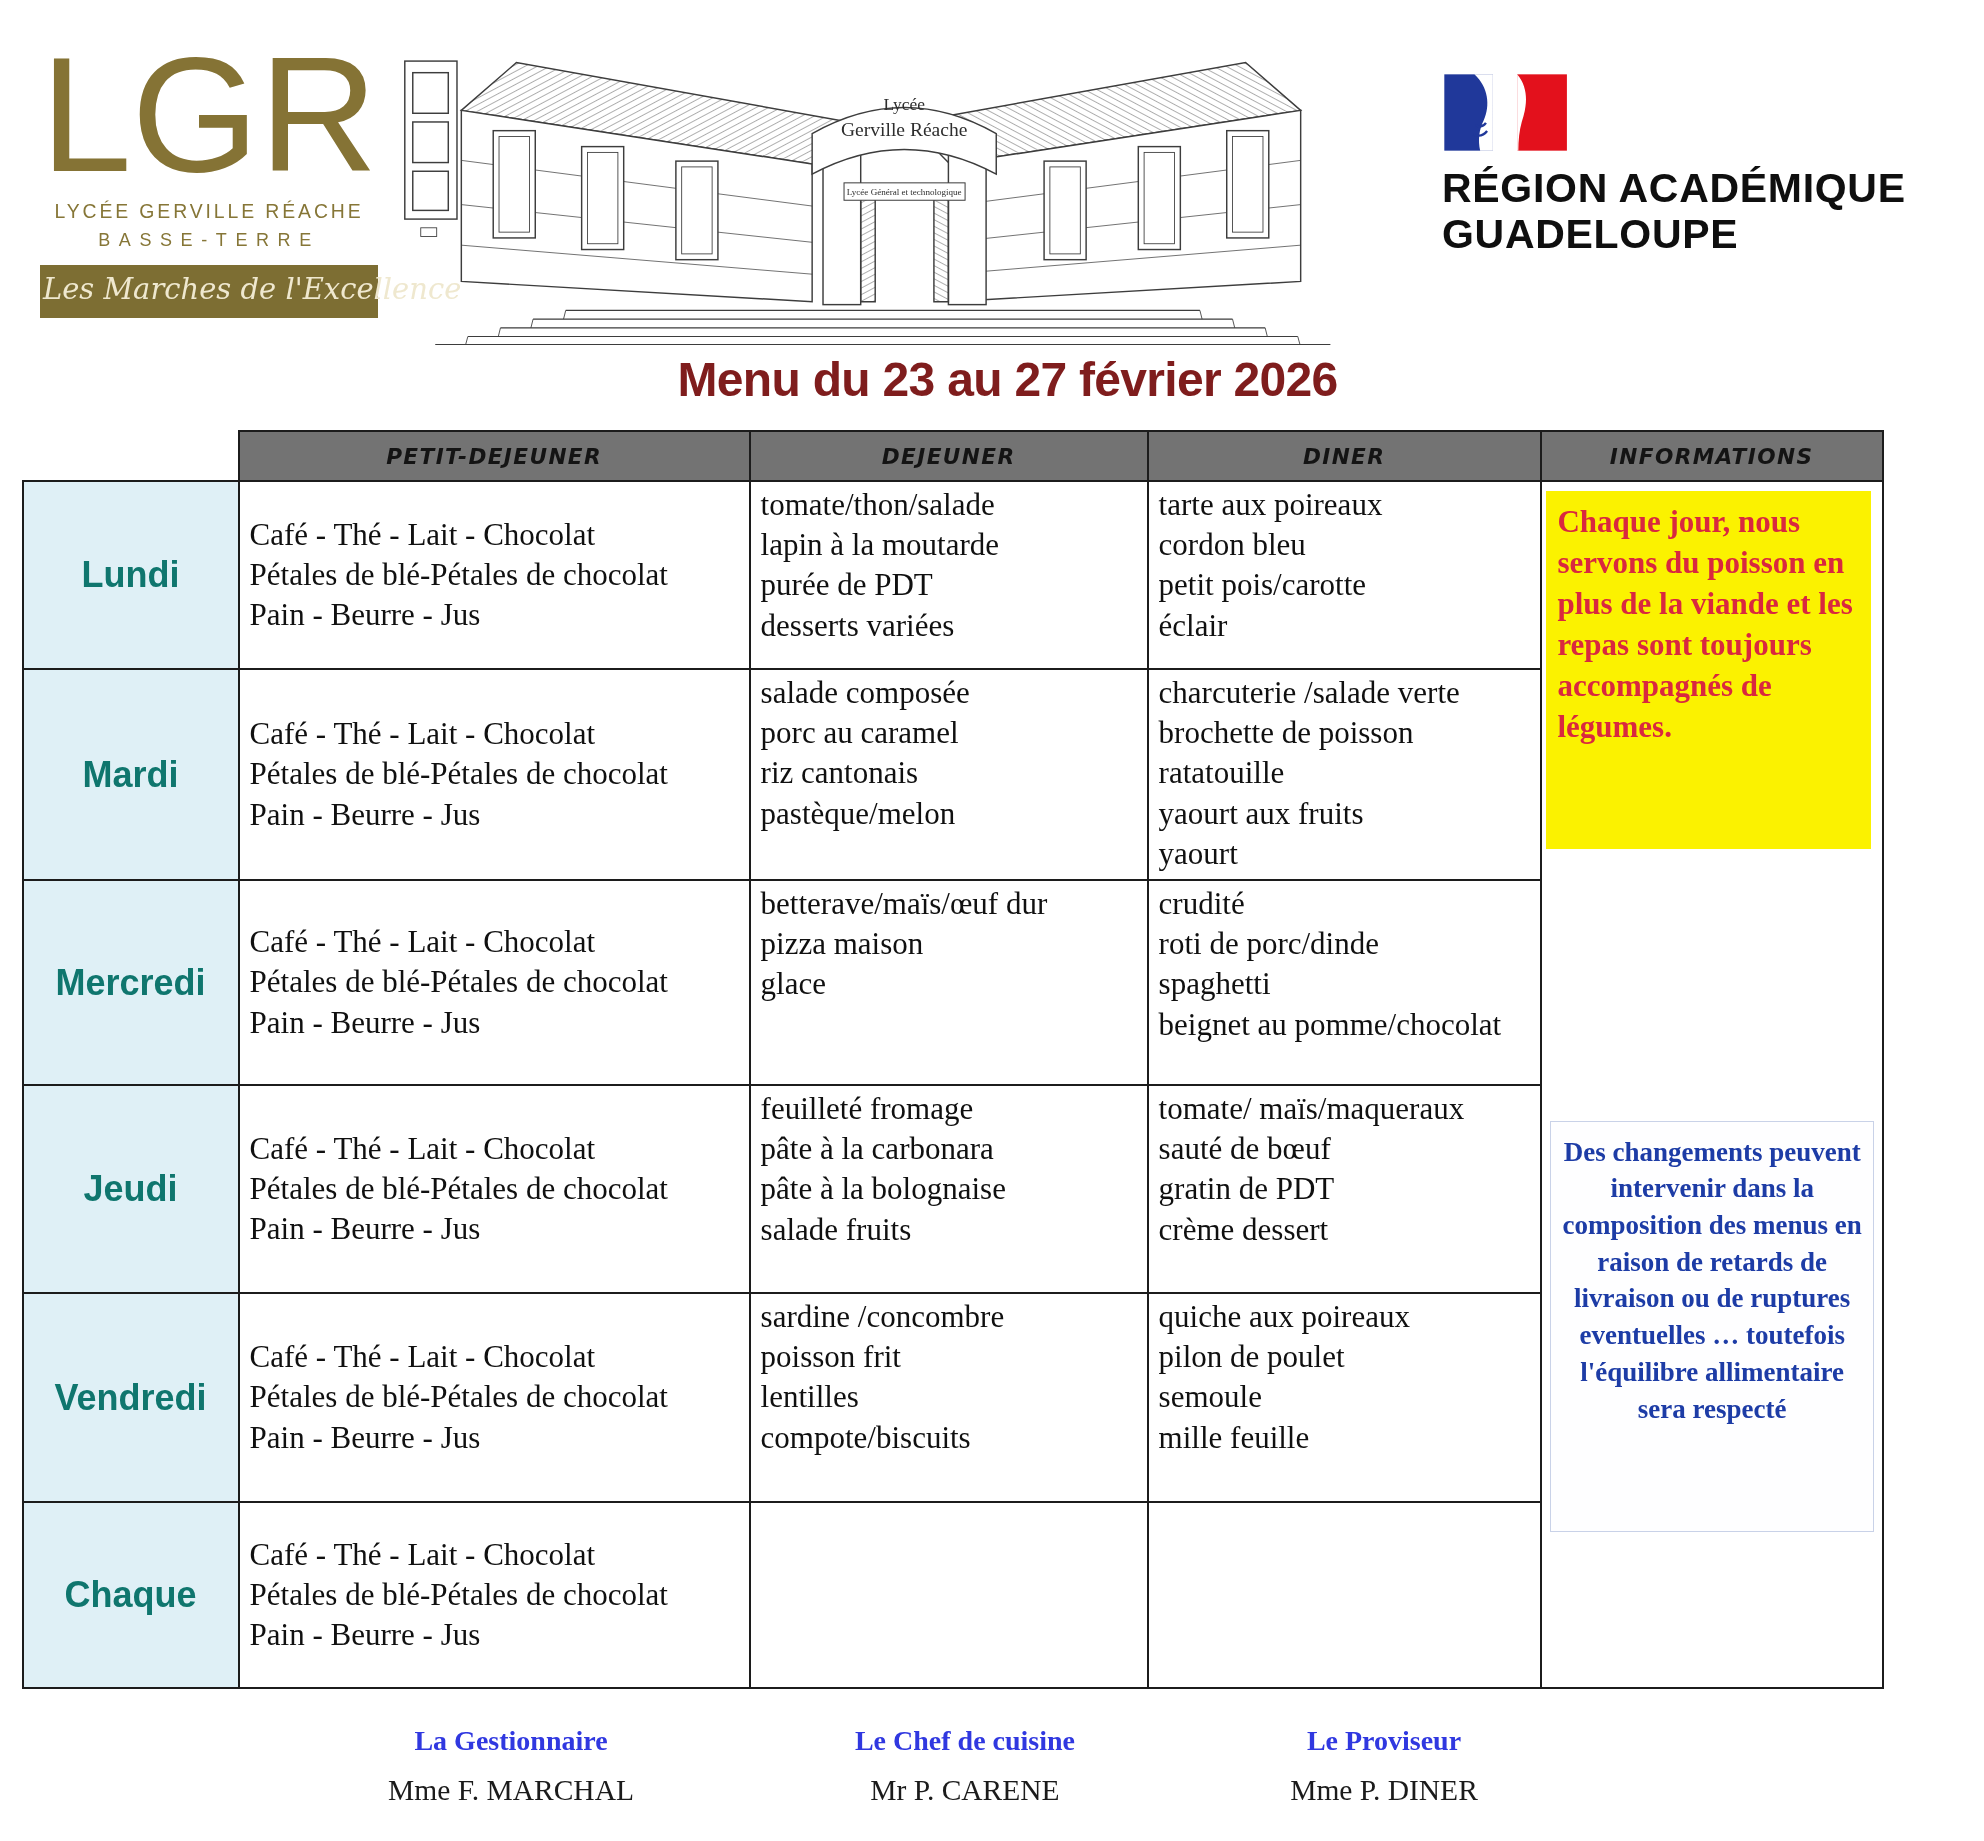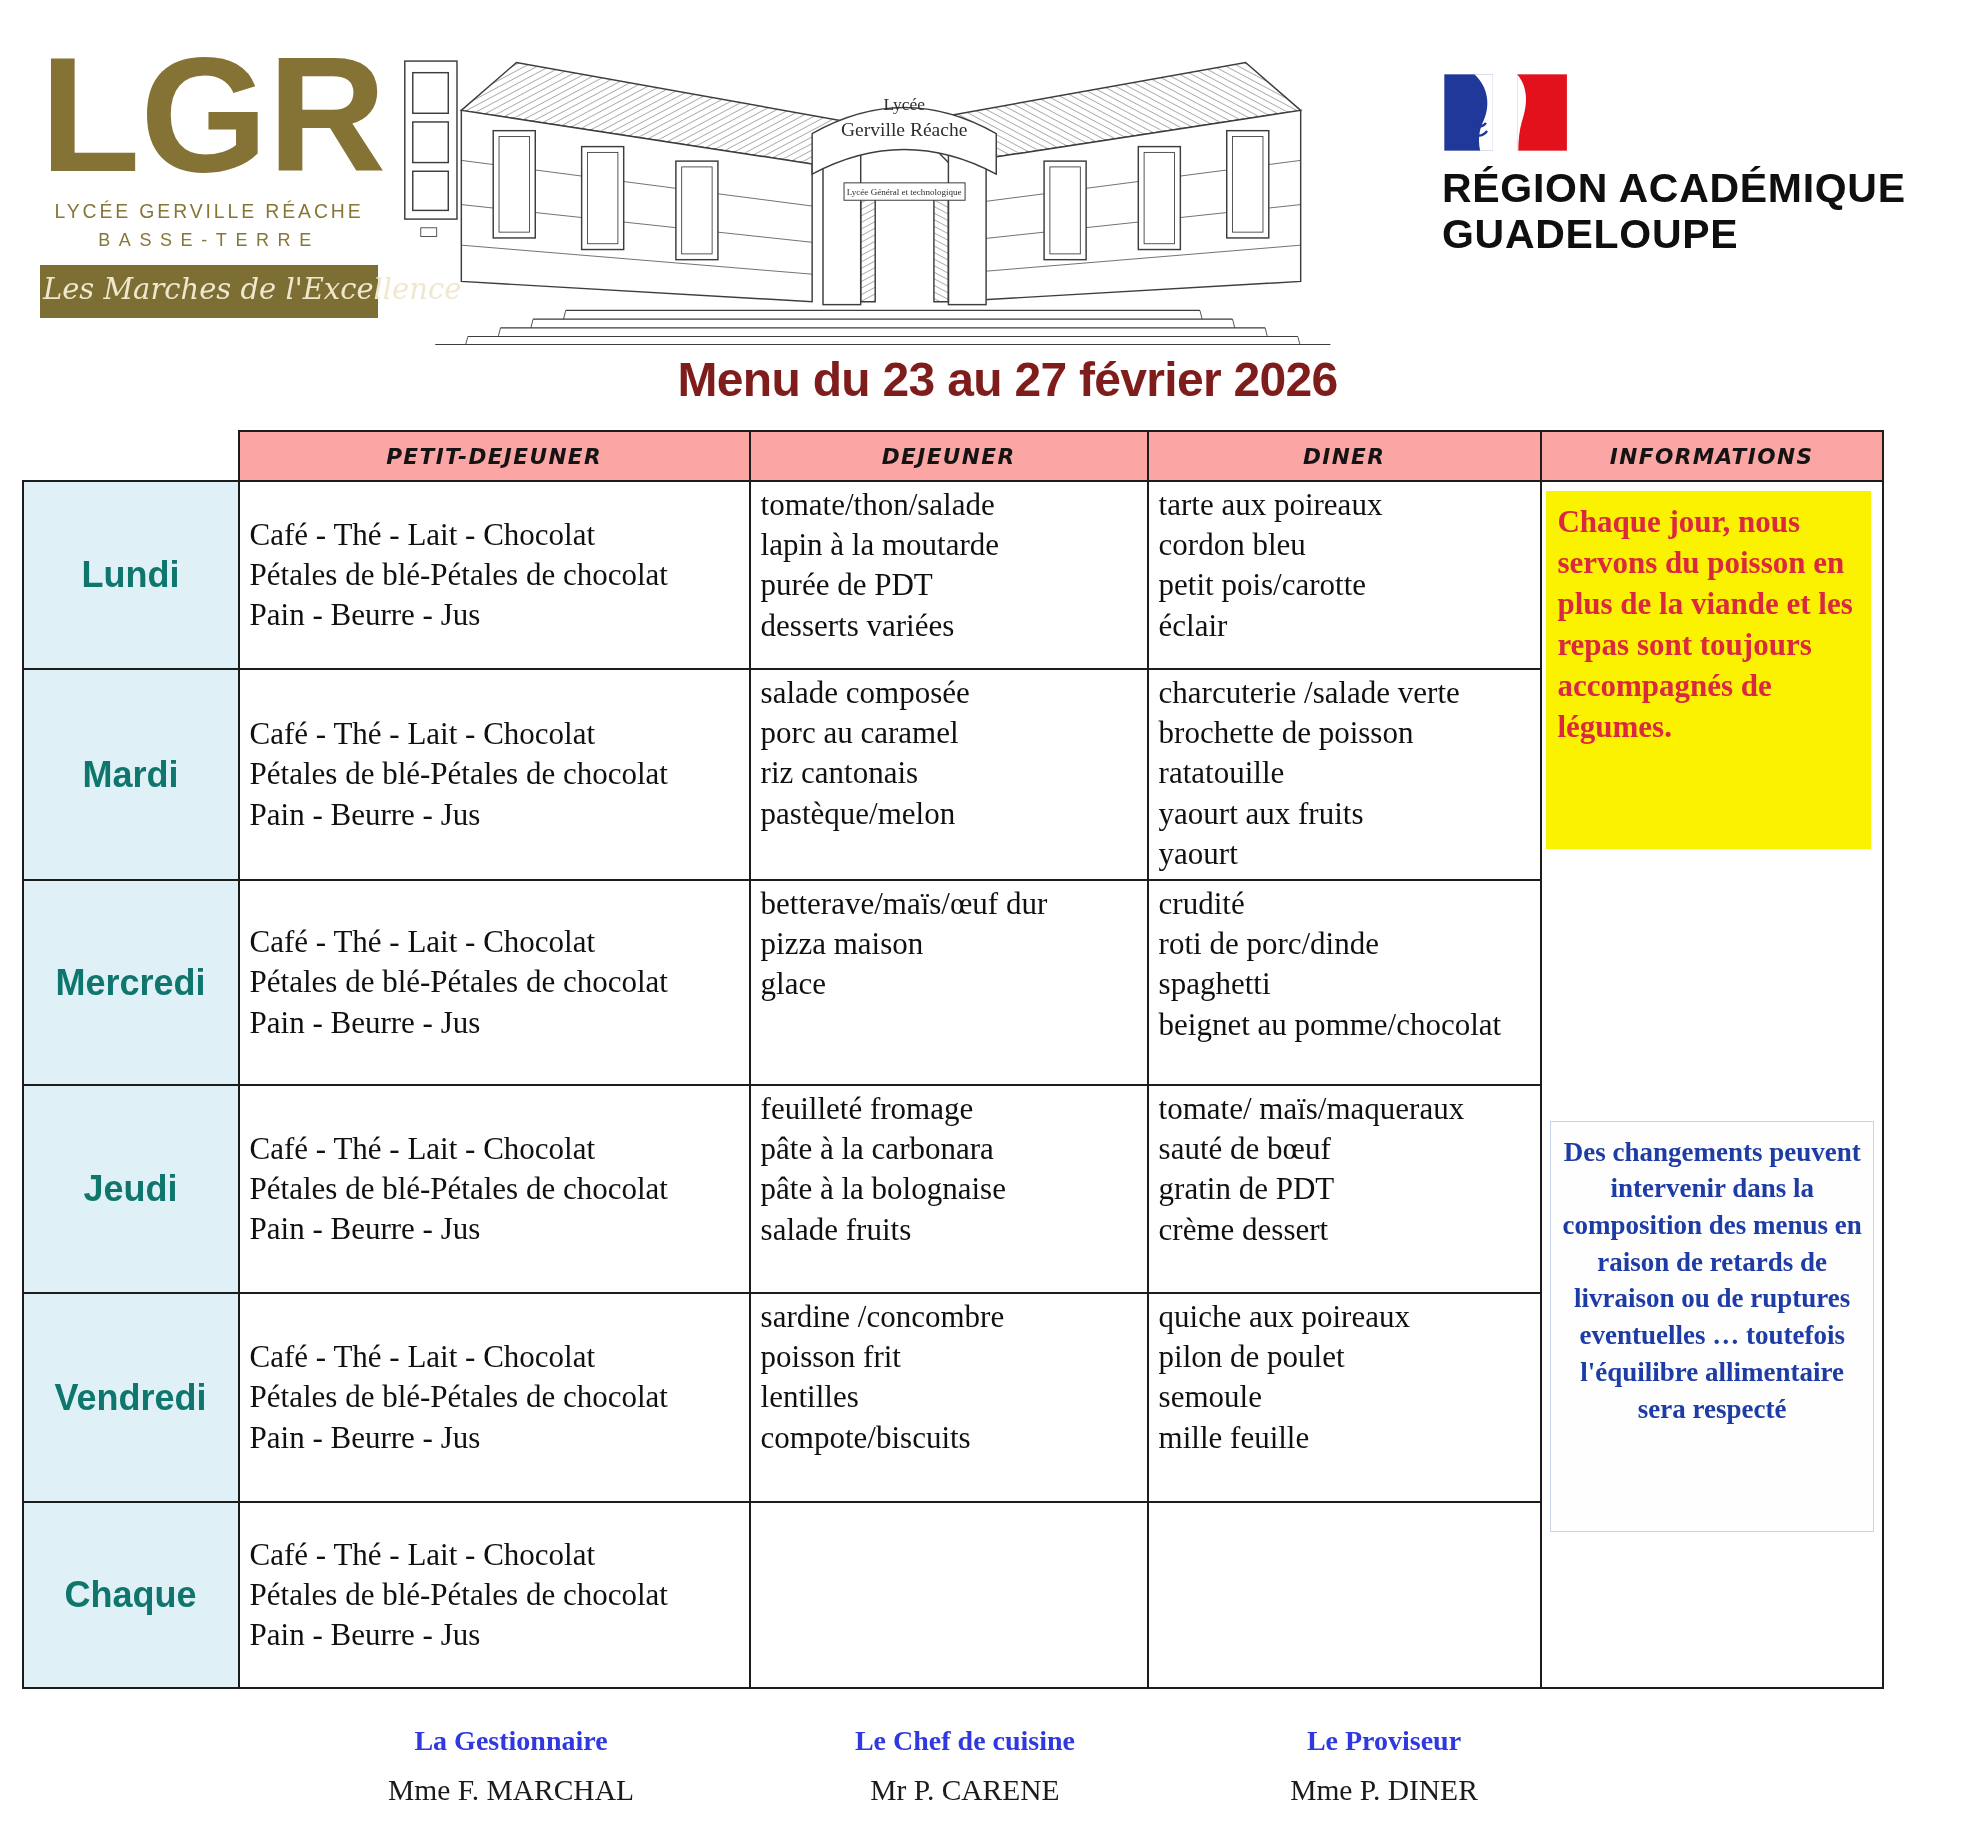--- a/index.html
+++ b/index.html
@@ -2,21 +2,21 @@
 <html style="font-size:11.5px"><head>
 <meta charset="utf-8">
 <style>
   html,body{margin:0;padding:0;background:#ffffff;}
   .page{position:relative;width:1985px;height:1841px;background:#ffffff;overflow:hidden;
         font-family:"Liberation Sans",sans-serif;color:#111;}
 
   
   .lgr{position:absolute;left:40px;top:35px;width:338px;text-align:center;color:#867637;}
   .lgr-acronym{font-family:"Liberation Sans",sans-serif;font-size:164px;line-height:0.98;
-               font-weight:700;letter-spacing:0px;color:#857335;}
+               font-weight:400;letter-spacing:0px;color:#857335;}
   .lgr-line1{font-size:19.4px;letter-spacing:2.9px;margin-top:4.3px;white-space:nowrap;font-weight:500;}
   .lgr-line2{font-size:18px;letter-spacing:8.6px;margin-top:6.5px;font-weight:500;}
   .lgr-banner{margin-top:14.4px;background:#7d6e33;color:#efe8cf;font-family:"DejaVu Serif",serif;
               font-style:italic;font-size:29px;padding:7.2px 2.9px 11.5px;white-space:nowrap;}
 
   
   .building{position:absolute;left:399px;top:40px;width:964px;height:306px;}
 
   
   .region{position:absolute;left:1442px;top:72px;width:532px;}
@@ -35,21 +35,21 @@
               table-layout:fixed;}
   .menu-table td,.menu-table th{border:2.2px solid #1c1c1c;overflow:hidden;}
   .menu-table td.corner{border:none;background:#ffffff;}
   .menu-table tr:nth-child(1){height:50px;}
   .menu-table tr:nth-child(2){height:188px;}
   .menu-table tr:nth-child(3){height:211px;}
   .menu-table tr:nth-child(4){height:205px;}
   .menu-table tr:nth-child(5){height:208px;}
   .menu-table tr:nth-child(6){height:209px;}
   .menu-table tr:nth-child(7){height:186px;}
-  th.colhead{background:#fca5a5;color:#141414;font-family:"DejaVu Sans",sans-serif;
+  th.colhead{background:#737373;color:#141414;font-family:"DejaVu Sans",sans-serif;
              font-style:italic;font-weight:700;font-size:21.6px;letter-spacing:1.4px;text-align:center;}
   td.day{background:#DFF0F6;font-weight:700;font-size:36px;text-align:center;
          vertical-align:middle;color:#0f766e;font-family:"Liberation Sans",sans-serif;}
   td.meal{font-family:"Liberation Serif",serif;font-size:31px;line-height:1.3;color:#101010;
           padding:2.9px 5.8px 2.9px 10px;white-space:pre-line;background:#fff;}
   td.bf{vertical-align:middle;}
   td.main-meal{vertical-align:top;}
   td.info-cell{position:relative;background:#fff;vertical-align:top;padding:0;}
   .note-yellow{position:absolute;left:4.3px;top:8.6px;width:325px;height:358px;background:#FBF200;
                color:#D9283F;font-family:"Liberation Serif",serif;font-weight:700;font-size:31px;

